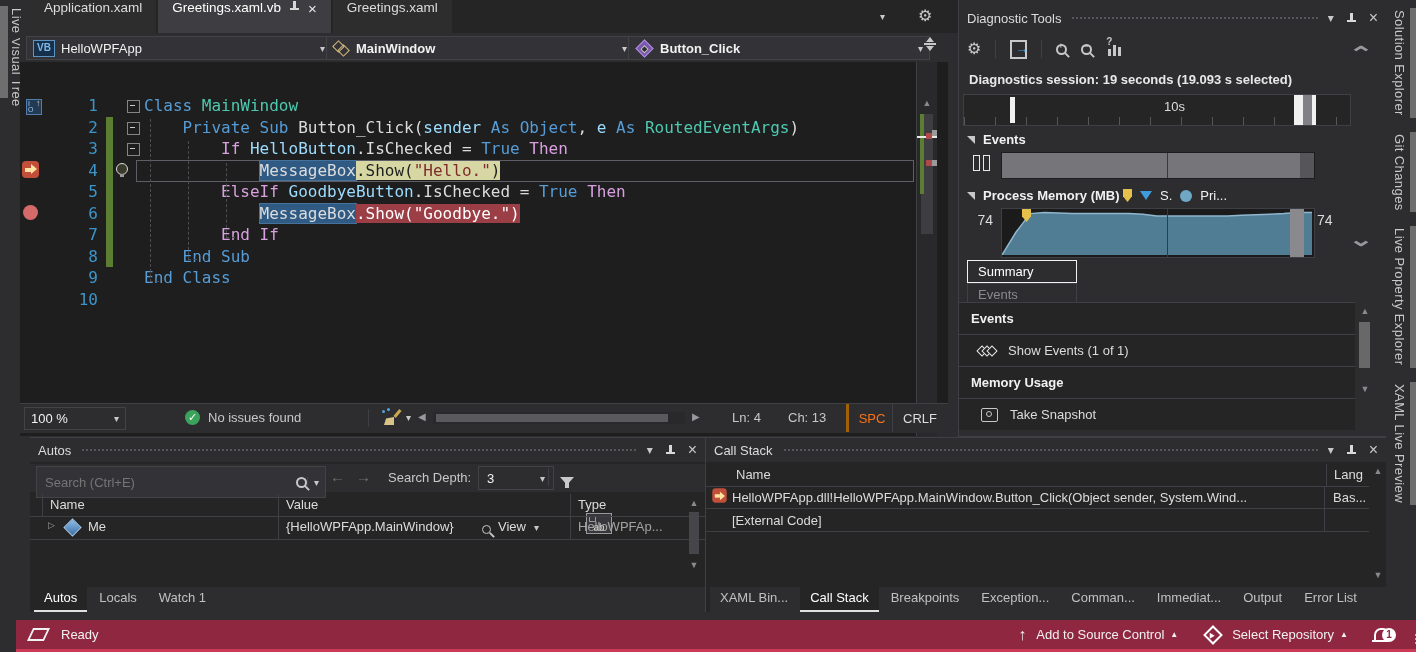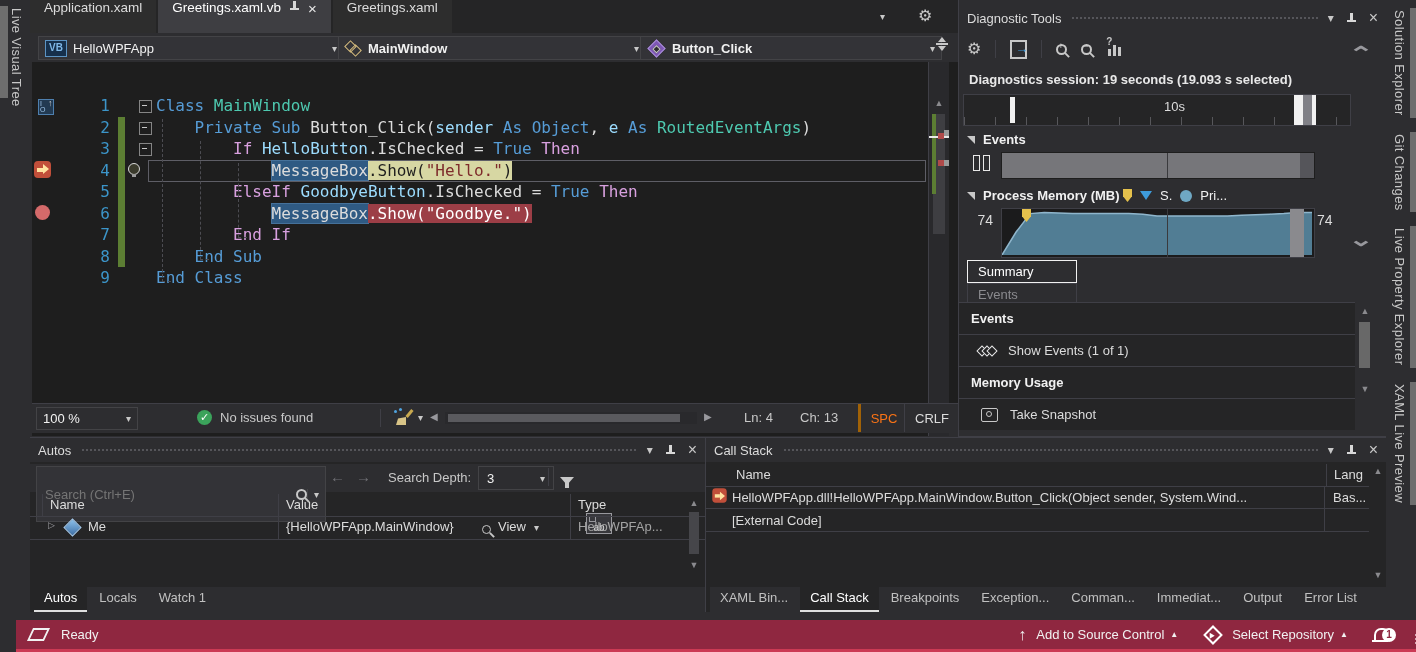--- a/index.html
+++ b/index.html
@@ -170,21 +170,21 @@
         <span class="pin"></span>
         <span class="tclose">×</span>
       </div>
       <div class="dtab">
         <span>Greetings.xaml</span>
       </div>
     </div>
   <span class="abs ddchev" style="left:880px;top:11px;">▾</span>
   <span class="abs gearg" style="left:918px;top:8px;">⚙</span>
 
-  <div class="abs" style="left:32px;top:33px;width:928px;height:399px;background:#1E1E1E;text-decoration:underline;">
+  <div class="abs" style="left:20px;top:33px;width:928px;height:399px;background:#1E1E1E;text-decoration:underline;">
 
     <div class="abs" style="left:0;top:0;width:928px;height:29px;background:#2D2D30;">
       <div class="navbox" style="left:6px;width:292px;">
         <span class="vbb">VB</span>
         <span class="navlab">HelloWPFApp</span>
         <span class="ddchev">▾</span>
       </div>
       <div class="navbox" style="left:306px;width:294px;">
         <span class="clsico"></span>
         <span class="navlab" style="font-weight:bold;">MainWindow</span>
@@ -252,20 +252,25 @@
         <div class="crow">
           <div class="cg"></div>
           <div class="cnum">8</div>
           <div class="chg"></div>
           <span class="ct"><span class="c-pl">    </span><span class="c-kw">End Sub</span></span>
         </div>
         <div class="crow">
           <div class="cg"></div>
           <div class="cnum">9</div>
           <span class="ct"><span class="c-kw">End Class</span></span>
+        </div>
+        <div class="crow">
+          <div class="cg"></div>
+          <div class="cnum">10</div>
+          <span class="ct"></span>
         </div>
       </div>
 
     <div class="abs" style="left:6px;top:66px;width:14px;height:14px;border:1px solid #4E7FAE;background:#223A52;">
       <span style="position:absolute;left:1px;top:1px;font-size:7px;color:#9CC3E8;line-height:6px;">I<br>O</span>
       <span style="position:absolute;left:9px;top:-2px;color:#C8C8C8;font-size:9px;">↑</span>
     </div>
 
     <div class="iguide abs" style="left:130px;top:86px;height:162px;"></div>
     <div class="iguide abs" style="left:168px;top:108px;height:118px;"></div>
@@ -410,21 +415,21 @@
 
   <div class="abs" style="left:30px;top:437px;width:675px;height:175px;background:#252526;border-top:1px solid #3F3F46;box-sizing:border-box;">
     <div class="phead" style="background:#2D2D30;">
       <span class="ptitle">Autos</span>
       <span class="grip"></span>
       <span class="hico" style="margin-right:12px;">▾</span>
       <span class="pin" style="margin-right:12px;"></span>
       <span class="xico">×</span>
     </div>
     <div class="abs" style="left:0;top:26px;width:675px;height:28px;background:#2D2D30;">
-      <div class="abs" style="left:6px;top:2px;width:276px;height:22px;background:#333337;border:1px solid #434346;display:flex;align-items:center;padding:16px 6px;">
+      <div class="abs" style="left:6px;top:2px;width:276px;height:22px;background:#333337;border:1px solid #434346;display:flex;align-items:center;padding:4px 6px;">
         <input style="flex: 1 1 0%; background: transparent; border: 0px; outline: 0px; color: rgb(220, 220, 220); font-family: &quot;Liberation Sans&quot;, sans-serif; font-size: 13px;" placeholder="Search (Ctrl+E)">
         <span class="mag" style="border-width:2.5px;"></span>
         <span class="ddchev" style="border-left:1px solid #434346;padding-left:6px;">▾</span>
       </div>
       <span class="abs" style="left:300px;top:4px;color:#707075;font-size:15px;">←</span>
       <span class="abs" style="left:326px;top:4px;color:#707075;font-size:15px;">→</span>
       <span class="abs" style="left:358px;top:6px;color:#C8C8C8;">Search Depth:</span>
       <div class="abs" style="left:448px;top:2px;width:58px;height:22px;border:1px solid #434346;display:flex;align-items:center;padding:0 8px;gap:10px;">
         <span style="flex:1;">3</span>
         <span class="ddchev">▾</span>

